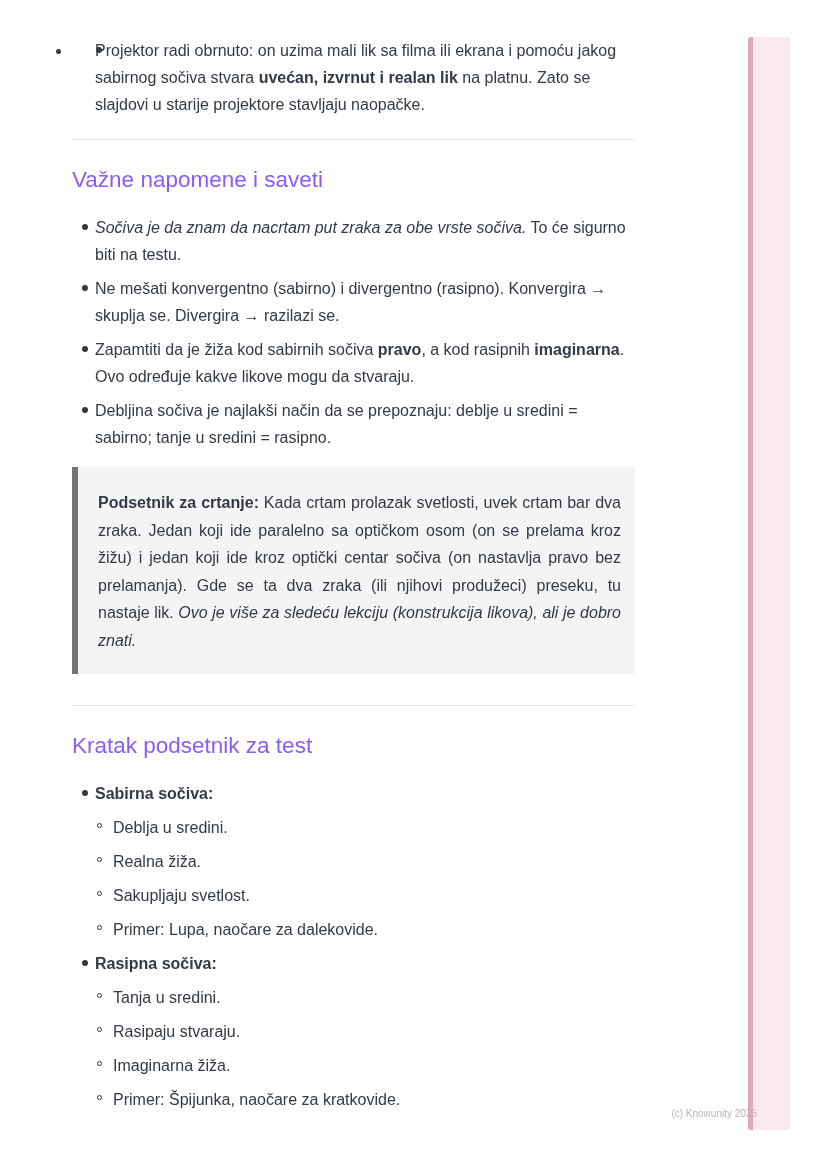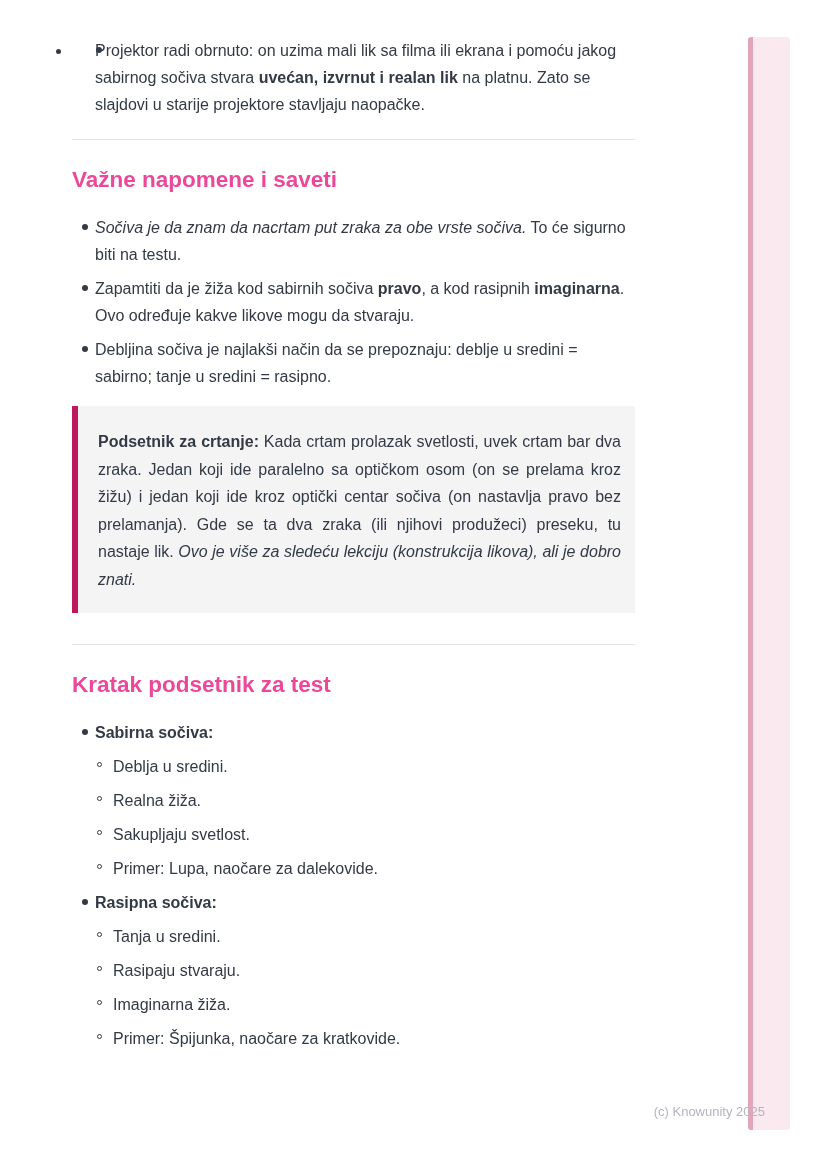--- a/index.html
+++ b/index.html
@@ -33,22 +33,22 @@
     border-top: 1px solid #e4e4e7;
     height: 0;
     margin: 21px 0 0 0;
     width: 100%;
   }
   
   .section-heading {
     margin-top: 27px;
     font-size: 22.5px;
     line-height: 26px;
-    font-weight: 700;
-    color: #ec4899;
+    font-weight: 400;
+    color: #8b5cf6;
   }
   
   .bullet-list { margin-top: 21px; list-style: none; }
   .bullet-item {
     position: relative;
     padding-left: 23px;
     margin-bottom: 7px;
   }
   .marker-disc {
     position: absolute;
@@ -75,44 +75,44 @@
     border: 1.5px solid #333a45;
     border-radius: 50%;
     background: transparent;
   }
   .bold { font-weight: 700; }
   .italic { font-style: italic; }
   
   .callout {
     margin-top: 16px;
     background: #f4f4f5;
-    border-left: 6px solid #be185d;
+    border-left: 6px solid #737373;
     padding: 22px 14px 20px 20px;
     font-size: 16px;
     line-height: 27.5px;
     text-align: justify;
   }
   
   .pink-band {
     position: absolute;
     top: 37px;
     right: 38px;
     width: 42px;
     height: 1093px;
     background: #fbe9f0;
     border-left: 5px solid #e2a5ba;
     border-radius: 3px;
     z-index: 1;
   }
   
   .footer-credit {
     position: absolute;
-    right: 63px;
+    right: 71px;
     bottom: 52px;
-    font-size: 13px;
+    font-size: 10px;
     color: #b2b5bc;
     z-index: 2;
     white-space: nowrap;
   }
 </style>
 </head>
 <body>
 
 <div class="page">
 
@@ -131,20 +131,24 @@
 
     <h2 class="section-heading">Važne napomene i saveti</h2>
 
     <ul class="bullet-list">
       <li class="bullet-item">
         <span class="marker-disc"></span>
         <span class="italic">Sočiva je da znam da nacrtam put zraka za obe vrste sočiva.</span><span> To će sigurno biti na testu.</span>
       </li>
       <li class="bullet-item">
         <span class="marker-disc"></span>
+        <span>Ne mešati konvergentno (sabirno) i divergentno (rasipno). Konvergira → skuplja se. Divergira → razilazi se.</span>
+      </li>
+      <li class="bullet-item">
+        <span class="marker-disc"></span>
         <span>Zapamtiti da je žiža kod sabirnih sočiva </span><span class="bold">pravo</span><span>, a kod rasipnih </span><span class="bold">imaginarna</span><span>. Ovo određuje kakve likove mogu da stvaraju.</span>
       </li>
       <li class="bullet-item">
         <span class="marker-disc"></span>
         <span>Debljina sočiva je najlakši način da se prepoznaju: deblje u sredini = sabirno; tanje u sredini = rasipno.</span>
       </li>
     </ul>
 
     <div class="callout">
       <span class="bold">Podsetnik za crtanje:</span><span> Kada crtam prolazak svetlosti, uvek crtam bar dva zraka. Jedan koji ide paralelno sa optičkom osom (on se prelama kroz žižu) i jedan koji ide kroz optički centar sočiva (on nastavlja pravo bez prelamanja). Gde se ta dva zraka (ili njihovi produžeci) preseku, tu nastaje lik. </span><span class="italic">Ovo je više za sledeću lekciju (konstrukcija likova), ali je dobro znati.</span>

